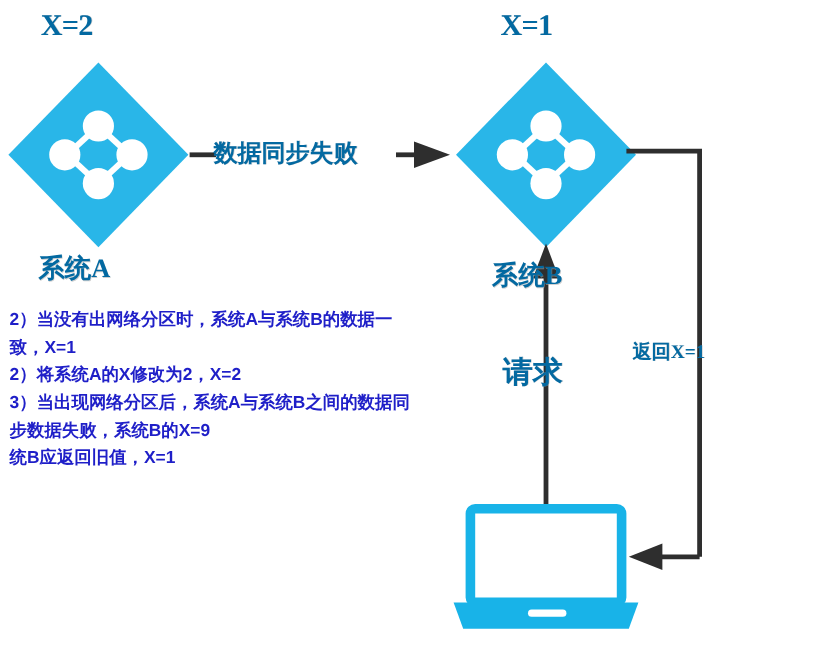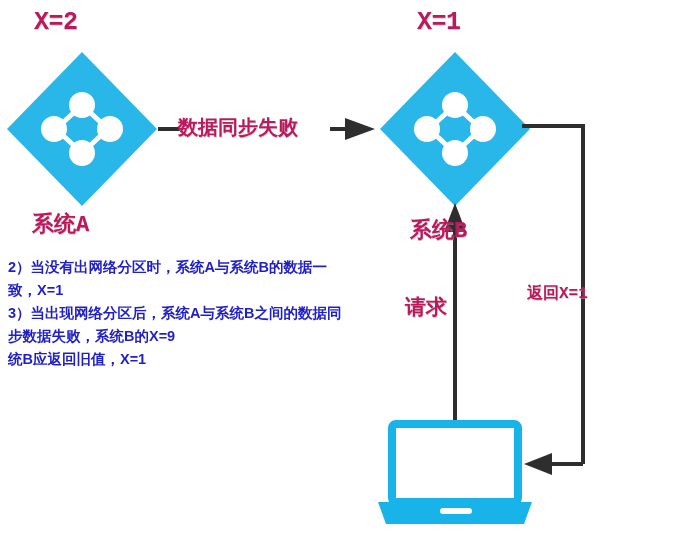--- a/index.html
+++ b/index.html
@@ -21,22 +21,22 @@
     position: absolute;
     left: 0;
     top: 0;
     width: 685px;
     height: 538px;
   }
 
   .label {
     position: absolute;
     white-space: nowrap;
-    color: #be185d;
-    font-family: Liberation Mono, monospace;
+    color: #0369a1;
+    font-family: Liberation Serif, serif;
     text-shadow: 0.5px 0.5px 0 rgba(170,170,170,0.55);
   }
 
   #label-x2 {
     left: 34px;
     top: 8px;
     font-size: 25px;
     font-weight: 700;
     letter-spacing: -0.5px;
   }
@@ -60,23 +60,23 @@
     font-weight: 700;
   }
   #label-sync-fail {
     left: 178px;
     top: 114px;
     font-size: 20px;
     font-weight: 700;
     letter-spacing: 0px;
   }
   #label-request {
-    left: 405px;
+    left: 419px;
     top: 293px;
-    font-size: 21px;
+    font-size: 25px;
     font-weight: 700;
     text-align: center;
   }
   #label-return {
     left: 527px;
     top: 283px;
     font-size: 16px;
     font-weight: 700;
   }
 
@@ -164,18 +164,19 @@
 
   <div class="label" id="label-system-b">系统B</div>
 
   <div class="label" id="label-request">请求</div>
 
   <div class="label" id="label-return">返回X=1</div>
 
   <div id="notes">
     <div class="note-line">2）当没有出网络分区时，系统A与系统B的数据一</div>
     <div class="note-line">致，X=1</div>
+    <div class="note-line">2）将系统A的X修改为2，X=2</div>
     <div class="note-line">3）当出现网络分区后，系统A与系统B之间的数据同</div>
     <div class="note-line">步数据失败，系统B的X=9</div>
     <div class="note-line">统B应返回旧值，X=1</div>
   </div>
 
 </div>
 
 </body></html>

